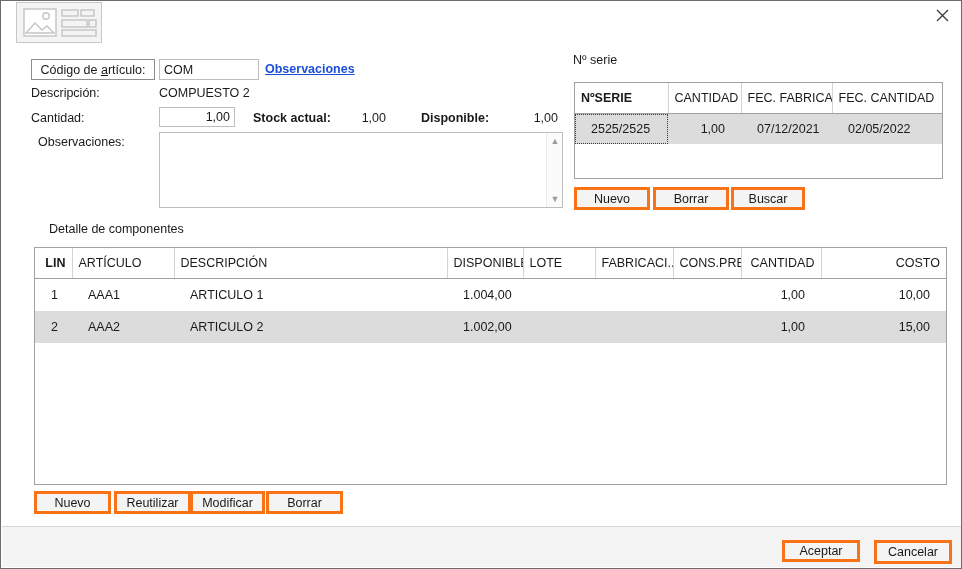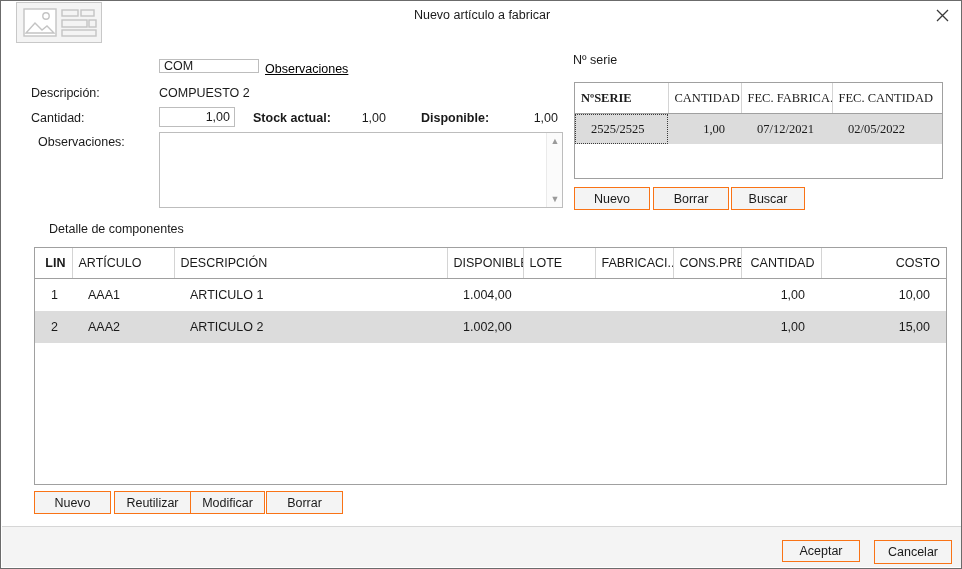--- a/index.html
+++ b/index.html
@@ -61,21 +61,21 @@
   
   .lbl {
     position: absolute;
     font-size: 12.5px;
     color: #1a1a1a;
     white-space: nowrap;
   }
   .btn {
     position: absolute;
     background: #f4f4f4;
-    border: 1px solid #f97316;
+    border: 3px solid #f97316;
     box-sizing: border-box;
     font-family: "Liberation Sans", sans-serif;
     font-size: 12.5px;
     color: #1a1a1a;
     display: flex;
     align-items: center;
     justify-content: center;
     cursor: pointer;
     padding: 0;
   }
@@ -88,24 +88,25 @@
     font-size: 12.5px;
     color: #1a1a1a;
     padding: 2px 4px;
     display: flex;
     align-items: center;
   }
   .field.num { justify-content: flex-end; }
   .link {
     position: absolute;
     font-size: 12.5px;
-    color: #000000;
+    color: #1d4ed8;
     text-decoration: underline;
     cursor: pointer;
     white-space: nowrap;
+    font-weight: bold;
   }
   .boxlabel {
     position: absolute;
     border: 1px solid #8c8c8c;
     box-sizing: border-box;
     background: #ffffff;
     display: flex;
     align-items: center;
     justify-content: center;
     font-size: 12.5px;
@@ -226,31 +227,33 @@
         <circle cx="29" cy="13" r="3.2" fill="none" stroke="#c4c4c4" stroke-width="1.4"></circle>
         <path d="M9 30 L18 20 L25 27 L30 23 L37 30 Z" fill="none" stroke="#c4c4c4" stroke-width="1.4"></path>
         <rect x="45" y="7" width="16" height="6" fill="none" stroke="#c4c4c4" stroke-width="1.4"></rect>
         <rect x="64" y="7" width="13" height="6" fill="none" stroke="#c4c4c4" stroke-width="1.4"></rect>
         <rect x="45" y="17" width="25" height="7" fill="none" stroke="#c4c4c4" stroke-width="1.4"></rect>
         <rect x="72" y="17" width="7" height="7" fill="none" stroke="#c4c4c4" stroke-width="1.4"></rect>
         <rect x="45" y="27" width="34" height="6" fill="none" stroke="#c4c4c4" stroke-width="1.4"></rect>
       </svg>
     </div>
 
-    <div id="title-text">Nuevo artículo a fabricar</div>
 
     <div id="close-button">
       <svg width="13" height="13" viewBox="0 0 13 13">
         <path d="M1 1 L12 12 M12 1 L1 12" stroke="#3a3a3a" stroke-width="1.3" fill="none"></path>
       </svg>
     </div>
   </div>
 
-
-  <div class="field" style="left:158px; top:58px; width:100px; height:14px;">
+  <div class="boxlabel" style="left:30px; top:58px; width:124px; height:21px;">
+    <span>Código de <u>a</u>rtículo:</span>
+  </div>
+
+  <div class="field" style="left:158px; top:58px; width:100px; height:21px;">
     <span>COM</span>
   </div>
 
   <div class="link" style="left:264px; top:61px;">Observaciones</div>
 
   <div class="lbl" style="left:30px; top:85px;">Descripción:</div>
   <div class="lbl" style="left:158px; top:85px;">COMPUESTO 2</div>
 
   <div class="lbl" style="left:30px; top:110px;">Cantidad:</div>
   <div class="field num" style="left:158px; top:106px; width:76px; height:20px;">
@@ -268,21 +271,21 @@
   <div id="obs-box">
     <textarea id="obs-text" placeholder="" style=""></textarea>
     <div id="obs-scroll">
       <div class="scroll-arrow" style="top:0;">▲</div>
       <div class="scroll-arrow" style="bottom:0;">▼</div>
     </div>
   </div>
 
   <div class="lbl" style="left:572px; top:52px;">Nº serie</div>
 
-  <div class="grid" id="serie-grid-wrap" style="left:573px; top:81px; width:369px; height:97px;font-family:Liberation Serif, serif;">
+  <div class="grid" id="serie-grid-wrap" style="left:573px; top:81px; width:369px; height:97px;">
     <table class="g" id="serie-grid">
       <colgroup>
         <col style="width:93px">
           <col style="width:73px">
           <col style="width:91px">
           <col style="width:110px">
       </colgroup>
       <thead>
         <tr>
           <th class="b">NºSERIE</th>

